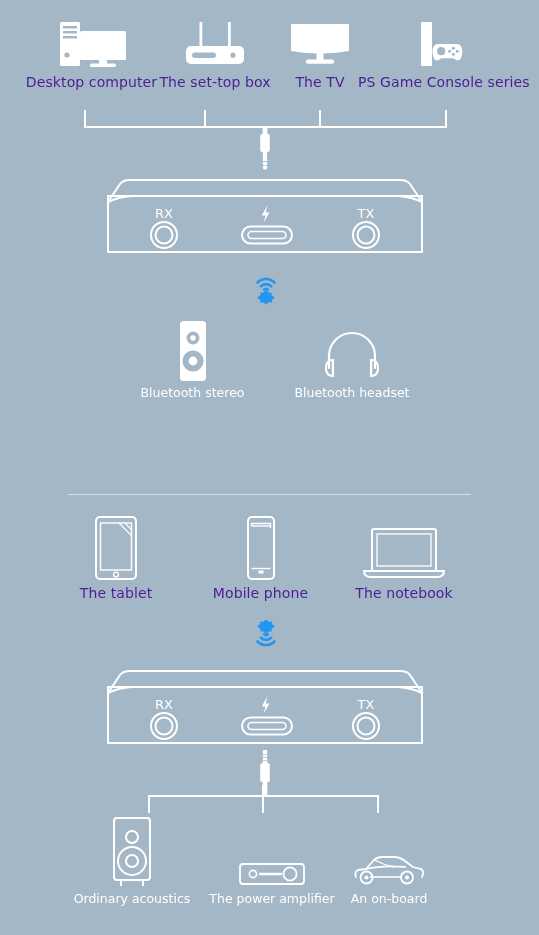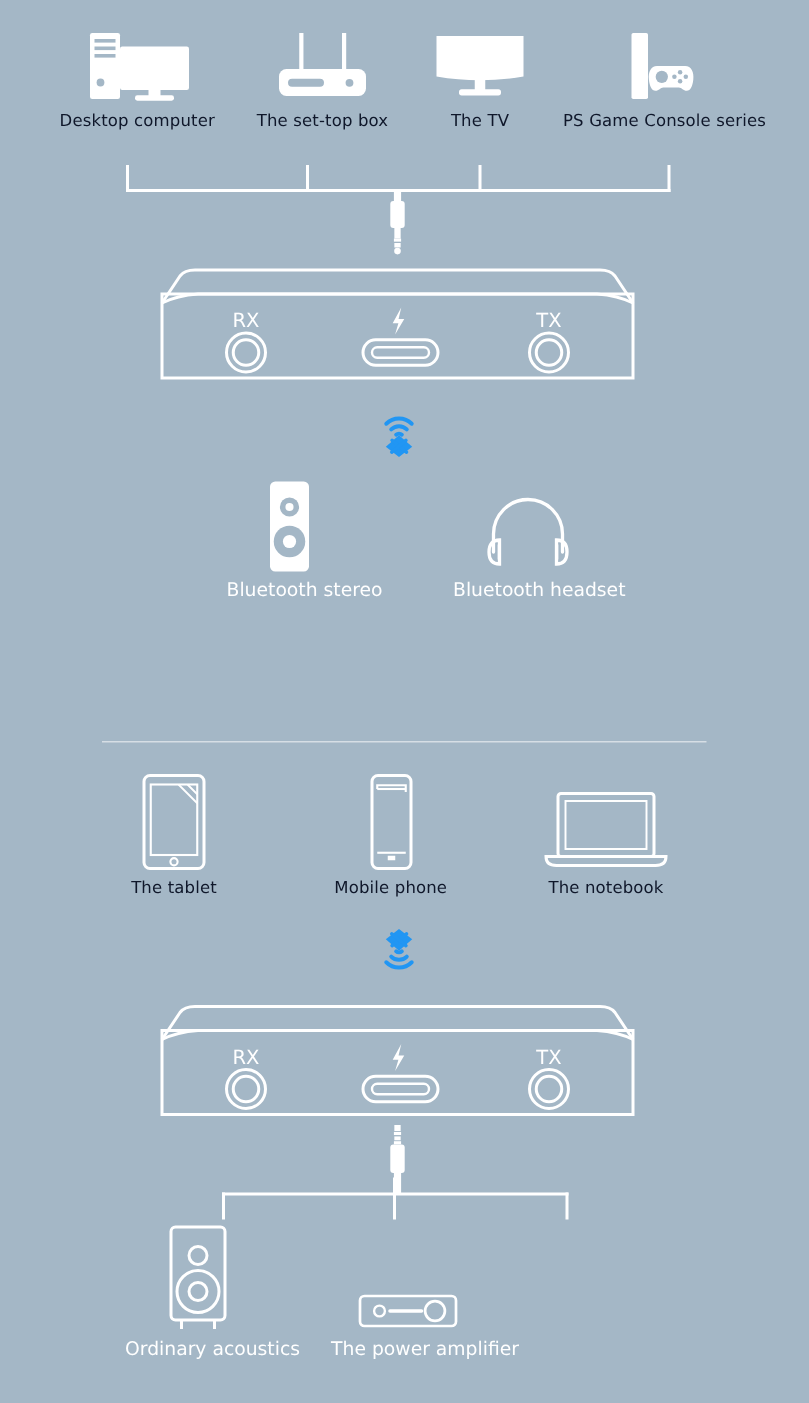--- a/index.html
+++ b/index.html
@@ -34,22 +34,22 @@
     position: absolute;
     text-align: center;
   }
   .src-icon {
     height: 52px;
     display: flex;
     align-items: flex-end;
     justify-content: center;
   }
   .src-label {
-    font-size: 11px;
-    color: #0f172a;
+    font-size: 14px;
+    color: #4c1d95;
     margin-top: 4px;
     white-space: nowrap;
     letter-spacing: 0.1px;
   }
 
   
   .bracket { position: absolute; }
   .bracket .hline {
     position: absolute;
     height: 2px;
@@ -71,21 +71,21 @@
 
   
   .device { position: absolute; }
 
   
   .bticon { position: absolute; }
 
   
   .out-item {
     position: absolute;
-    text-align: right;
+    text-align: center;
   }
   .out-icon {
     display: flex;
     align-items: flex-end;
     justify-content: center;
   }
   .out-label {
     font-size: 12.5px;
     color: #ffffff;
     margin-top: 3px;
@@ -390,14 +390,39 @@
       <svg width="72" height="34" viewBox="0 0 72 34">
         <rect x="4" y="10" width="64" height="20" rx="3" fill="none" stroke="#ffffff" stroke-width="1.8"></rect>
         <circle cx="17" cy="20" r="3.6" fill="none" stroke="#ffffff" stroke-width="1.6"></circle>
         <path d="M24 20 H45" stroke="#ffffff" stroke-width="2.4" stroke-linecap="round"></path>
         <circle cx="54" cy="20" r="6.6" fill="none" stroke="#ffffff" stroke-width="1.8"></circle>
       </svg>
     </div>
     <div class="out-label">The power amplifier</div>
   </div>
 
+  <div class="out-item" style="left:337px; top:816px; width:104px;">
+    <div class="out-icon" style="height:72px;">
+      <svg width="78" height="40" viewBox="0 0 78 40">
+        <path d="M6 29
+                 Q4 24 8 22
+                 L16 21
+                 L24 12
+                 Q27 9 32 9
+                 L44 9
+                 Q50 9 55 13
+                 L63 19
+                 L69 20.5
+                 Q74 21.5 73 26
+                 L72 29" fill="none" stroke="#ffffff" stroke-width="1.8" stroke-linejoin="round" stroke-linecap="round"></path>
+        <path d="M16 21 Q32 17 56 19" fill="none" stroke="#ffffff" stroke-width="1.6"></path>
+        <path d="M24.5 12 Q34 17 44 19" fill="none" stroke="#ffffff" stroke-width="1.4"></path>
+        <path d="M20 29 H52" stroke="#ffffff" stroke-width="1.6"></path>
+        <circle cx="16.5" cy="29.5" r="6" fill="none" stroke="#ffffff" stroke-width="1.8"></circle>
+        <circle cx="57" cy="29.5" r="6" fill="none" stroke="#ffffff" stroke-width="1.8"></circle>
+        <circle cx="16.5" cy="29.5" r="2" fill="#ffffff"></circle>
+        <circle cx="57" cy="29.5" r="2" fill="#ffffff"></circle>
+      </svg>
+    </div>
+    <div class="out-label">An on-board</div>
+  </div>
 
 </div>
 
 </body></html>

